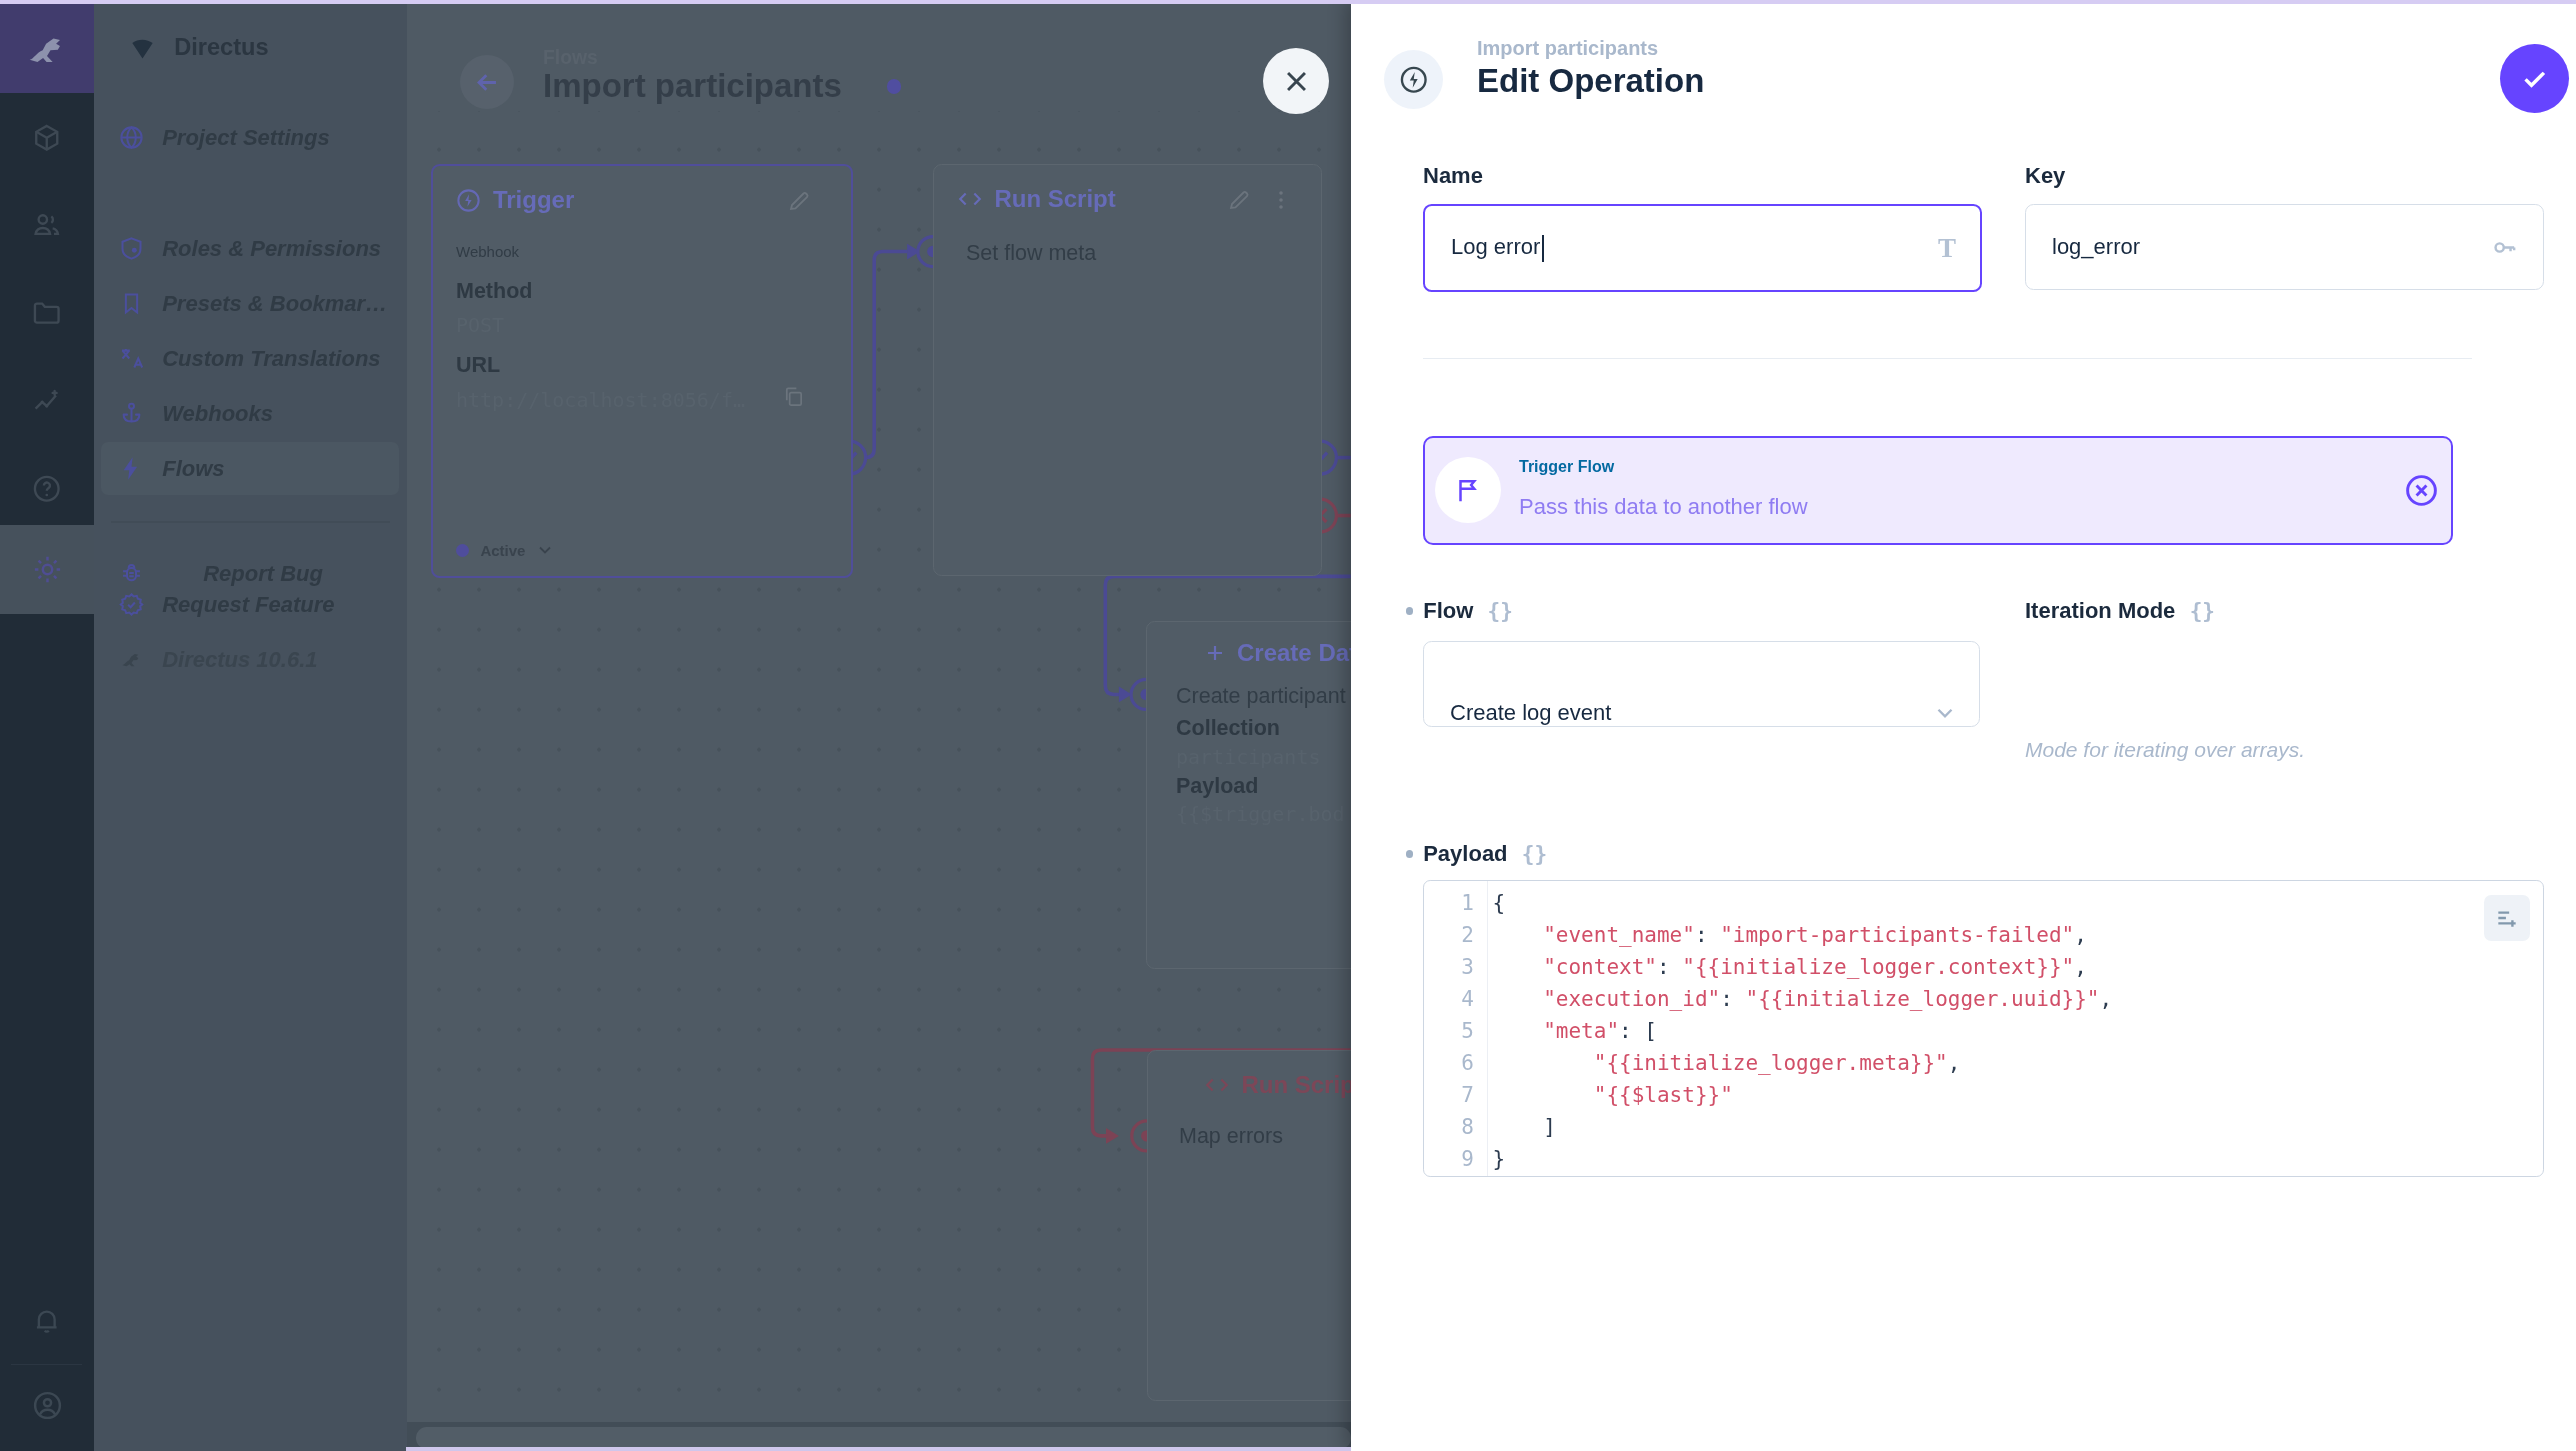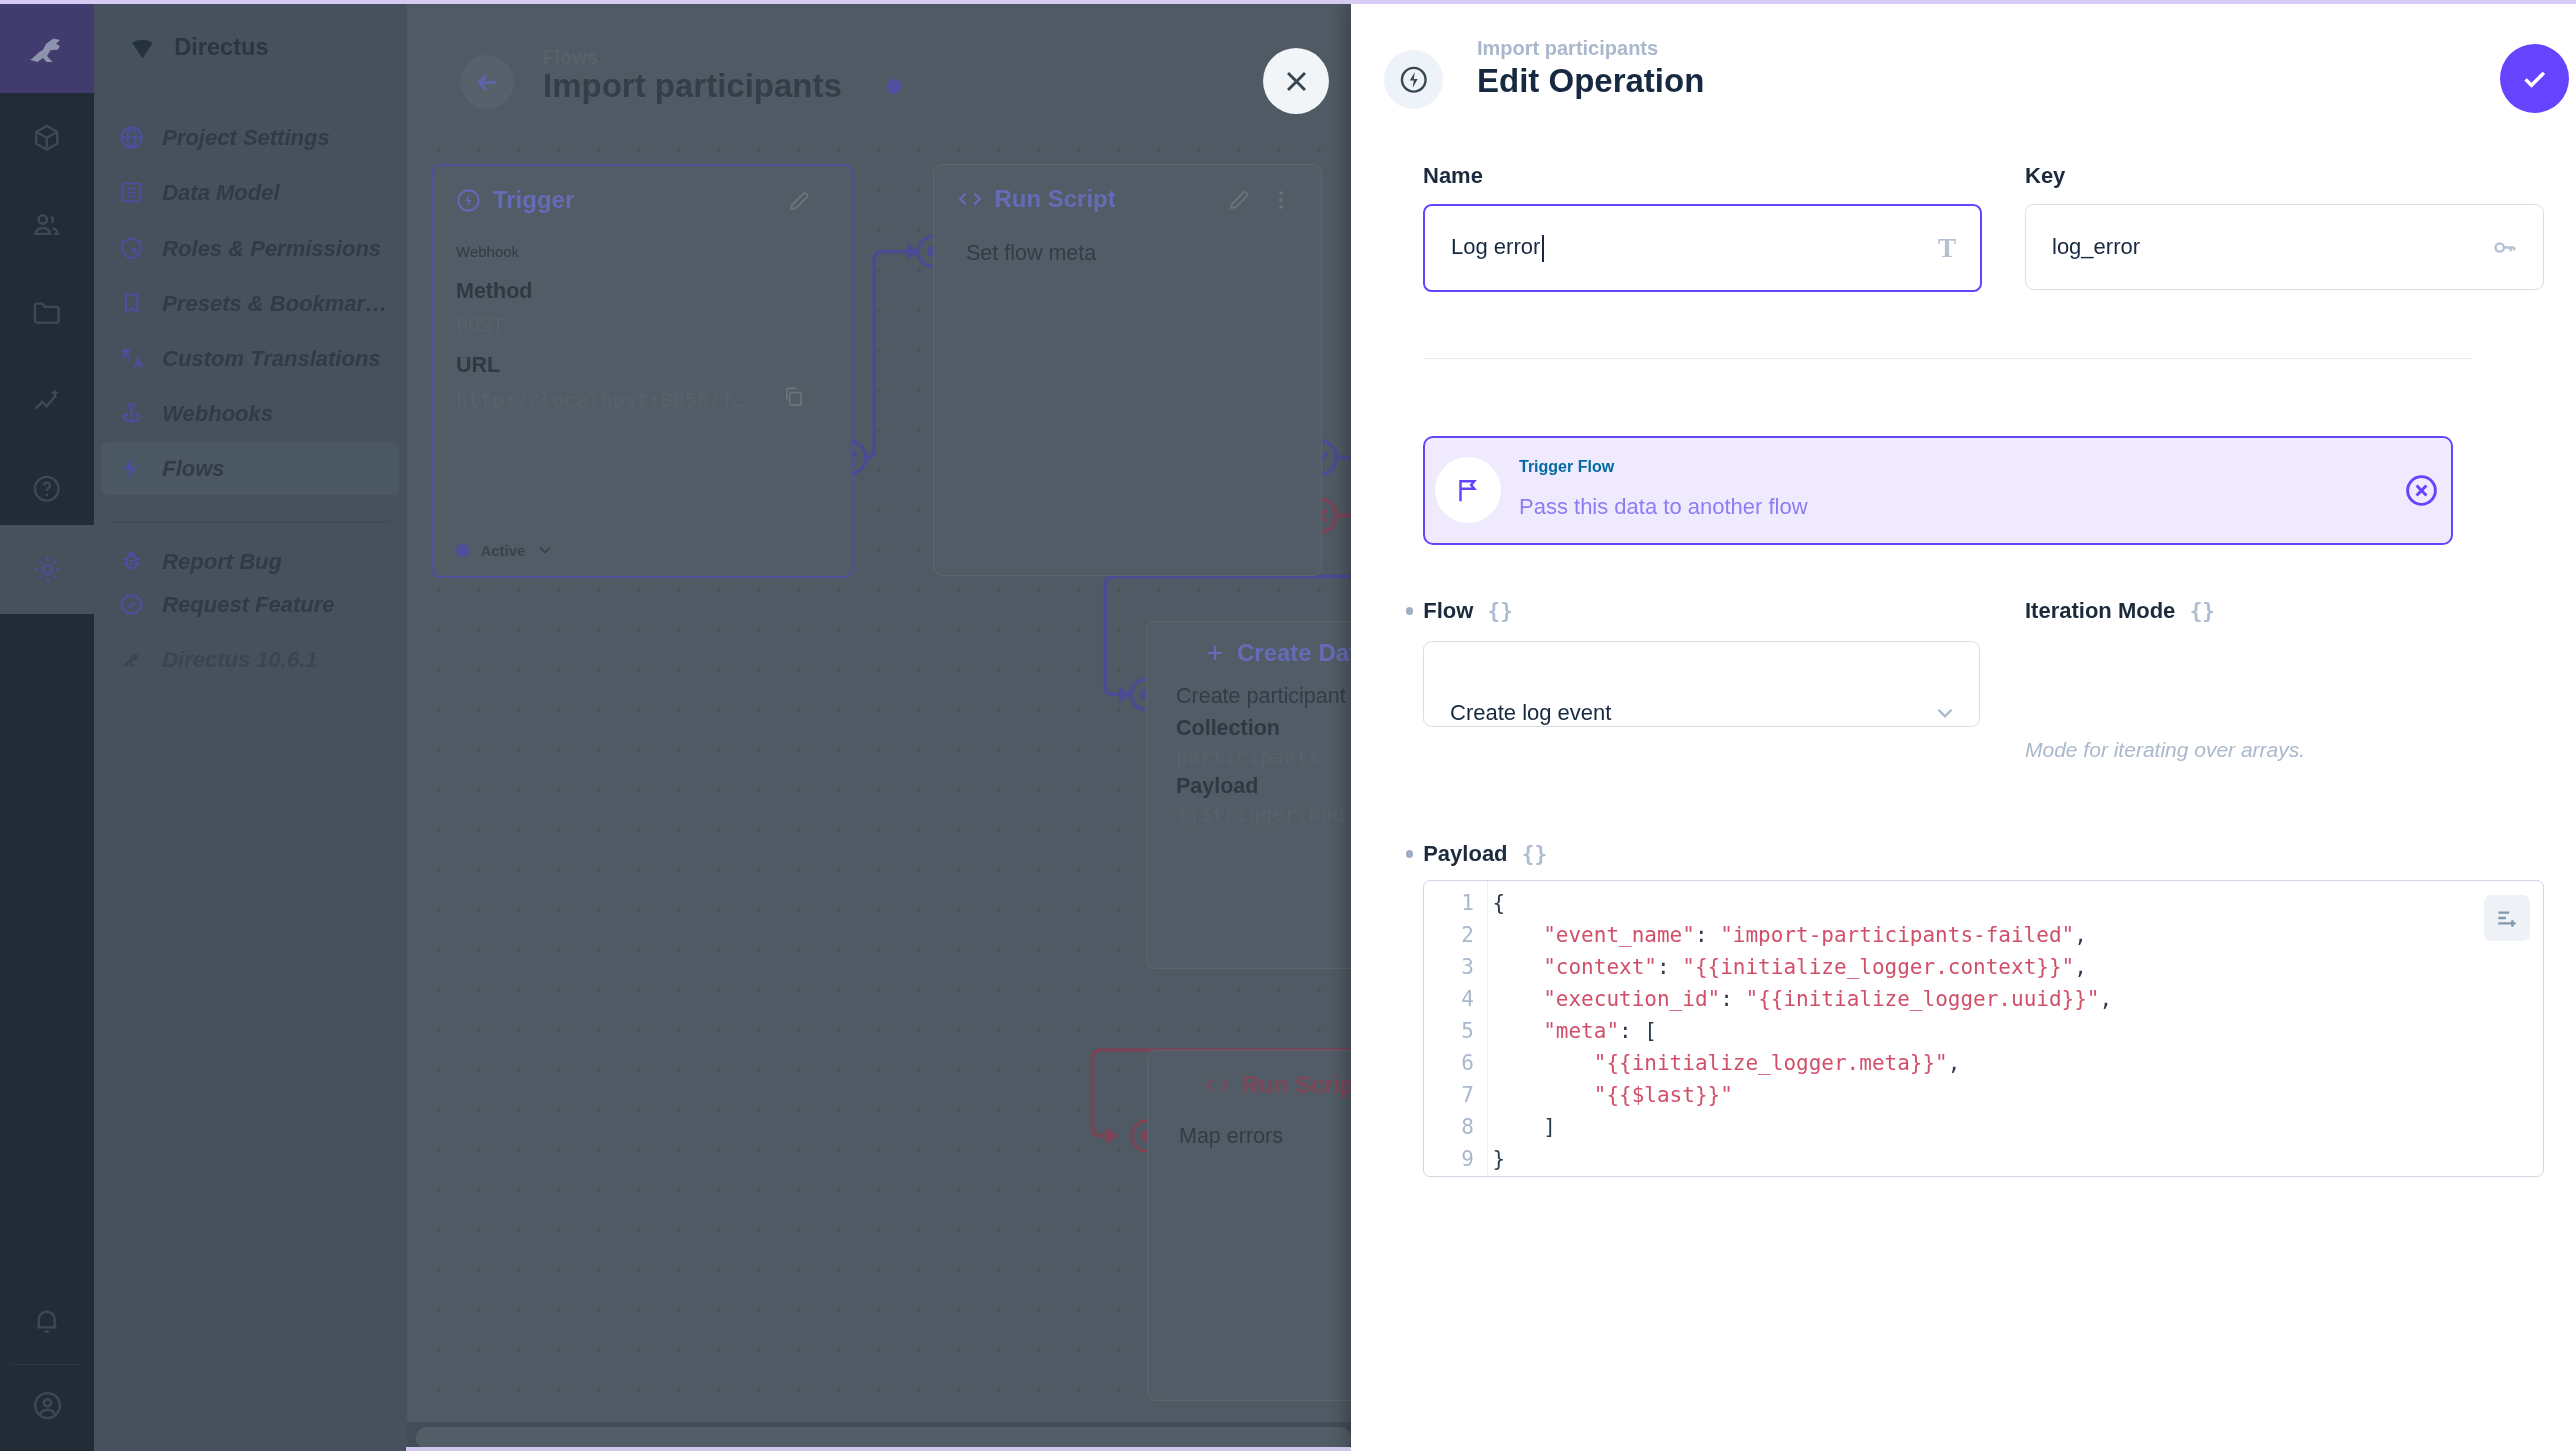--- a/index.html
+++ b/index.html
@@ -186,27 +186,20 @@
       <span id="project-name">Directus</span>
     </div>
 
     <div class="abs nav-item" style="top:107px;">
       <svg class="nico" viewBox="0 0 24 24" fill="none" stroke="currentColor" stroke-width="1.8">
           <circle cx="12" cy="12" r="9"></circle>
           <path d="M3 12h18M12 3c2.5 2.3 3.8 5.4 3.8 9S14.5 18.7 12 21c-2.5-2.3-3.8-5.4-3.8-9S9.5 5.3 12 3z"></path>
         </svg>
       <span class="nlabel">Project Settings</span>
     </div>
-    <div class="abs nav-item" style="top:162px;">
-      <svg class="nico" viewBox="0 0 24 24" fill="none" stroke="currentColor" stroke-width="1.8">
-          <rect x="4" y="4" width="16" height="16" rx="2"></rect>
-          <path d="M8.5 8.5h7M8.5 12h7M8.5 15.5h7"></path>
-        </svg>
-      <span class="nlabel">Data Model</span>
-    </div>
     <div class="abs nav-item" style="top:218px;">
       <svg class="nico" viewBox="0 0 24 24" fill="none" stroke="currentColor" stroke-width="1.8">
           <path d="M12 3l8 3v6c0 4.5-3.2 7.6-8 9-4.8-1.4-8-4.5-8-9V6z"></path>
           <circle cx="14.5" cy="13.5" r="2.2" fill="currentColor" stroke="none"></circle>
         </svg>
       <span class="nlabel">Roles &amp; Permissions</span>
     </div>
     <div class="abs nav-item" style="top:273px;">
       <svg class="nico" viewBox="0 0 24 24" fill="none" stroke="currentColor" stroke-width="1.8">
           <path d="M7 4h10v16l-5-4-5 4z"></path>
@@ -229,21 +222,21 @@
     </div>
     <div class="abs nav-item active" style="top:438px;">
       <svg class="nico" viewBox="0 0 24 24" fill="none">
           <path d="M13 2L5 13.5h5L9 22l8-11.5h-5z" fill="currentColor"></path>
         </svg>
       <span class="nlabel">Flows</span>
     </div>
 
     <div class="abs" id="nav-divider"></div>
 
-    <div class="abs nav-item" style="top:531px;">
+    <div class="abs nav-item" style="top:543px;gap:41px;">
       <svg class="nico" viewBox="0 0 24 24" fill="none" stroke="currentColor" stroke-width="1.8">
           <rect x="8" y="7" width="8" height="11" rx="4"></rect>
           <path d="M8 10H4.5M8 14H4.5M16 10h3.5M16 14h3.5M9.5 7a2.5 2.5 0 015 0M10 11.5h4M10 14.5h4"></path>
         </svg>
       <span class="nlabel">Report Bug</span>
     </div>
     <div class="abs nav-item" style="top:574px;">
       <svg class="nico" viewBox="0 0 24 24" fill="none" stroke="currentColor" stroke-width="1.8">
           <path d="M12 3l2 1.8 2.7-.5.9 2.6 2.6.9-.5 2.7L21.5 12l-1.8 1.5.5 2.7-2.6.9-.9 2.6-2.7-.5L12 21l-2-1.8-2.7.5-.9-2.6-2.6-.9.5-2.7L2.5 12l1.8-1.5-.5-2.7 2.6-.9.9-2.6 2.7.5z"></path>
           <path d="M9 12.2l2.2 2.2 3.8-4.2"></path>

